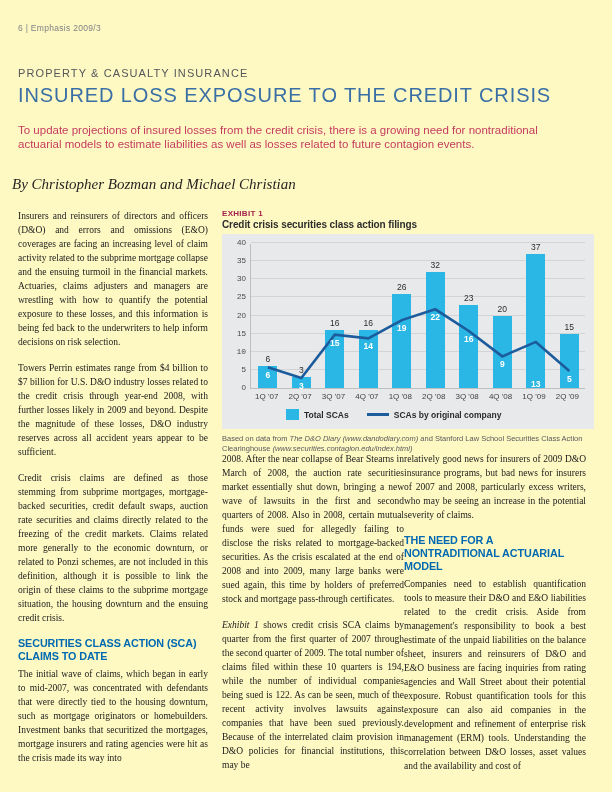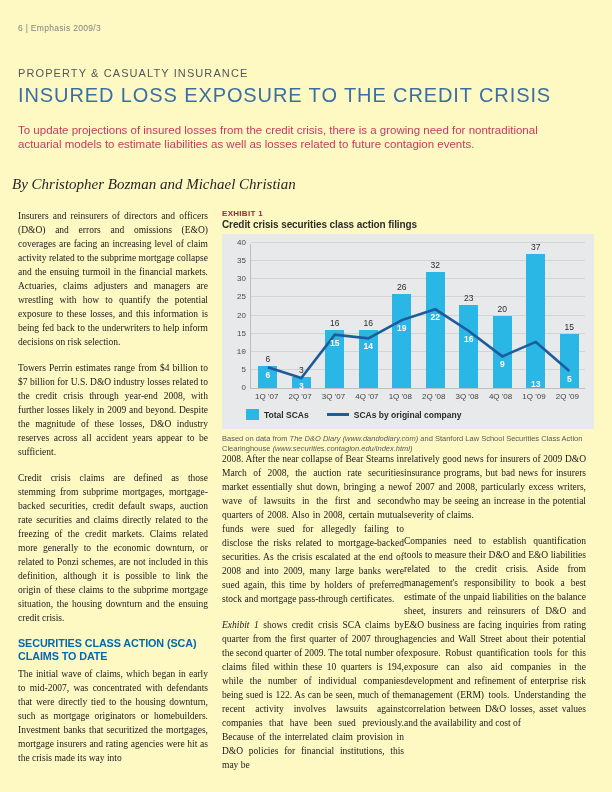--- a/index.html
+++ b/index.html
@@ -84,21 +84,21 @@
     z-index:3;
   }
   .line-svg{ position:absolute; left:0; top:0; z-index:2; overflow:visible; }
   .x-labels{
     display:flex; margin-left:20px; width:334px;
     font-family:"Liberation Sans", sans-serif; font-size:8px; color:#3f3f3f;
     padding-top:3px;
   }
   .xtick{ flex:1; text-align:center; }
   .legend{
-    display:flex; align-items:center; gap:18px; margin:8px 0 2px 16px;
+    display:flex; align-items:center; gap:18px; margin:8px 0 2px 56px;
     font-family:"Liberation Sans", sans-serif; font-weight:700; font-size:8.5px; color:#2b2b2b;
   }
   .legend-item{ display:flex; align-items:center; gap:5px; }
   .swatch-bar{ width:13px; height:11px; background:#2bb7e5; }
   .swatch-line{ width:22px; height:3px; background:#1c5c9c; }
   .ex-caption{
     margin-top:5px; width:372px;
     font-family:"Liberation Sans", sans-serif; font-size:7.5px; line-height:10px; color:#58595b;
   }
   .ex-caption i{ font-style:italic; }
@@ -211,17 +211,18 @@
     </div>
   </div>
 
   <div class="two-cols">
     <div class="col">
       <p class="body-p">2008. After the near collapse of Bear Stearns in March of 2008, the auction rate securities market essentially shut down, bringing a new wave of lawsuits in the first and second quarters of 2008. Also in 2008, certain mutual funds were sued for allegedly failing to disclose the risks related to mortgage-backed securities. As the crisis escalated at the end of 2008 and into 2009, many large banks were sued again, this time by holders of preferred stock and mortgage pass-through certificates.</p>
       <p class="body-p"><span class="lead-italic">Exhibit 1</span><span> shows credit crisis SCA claims by quarter from the first quarter of 2007 through the second quarter of 2009. The total number of claims filed within these 10 quarters is 194, while the number of individual companies being sued is 122. As can be seen, much of the recent activity involves lawsuits against companies that have been sued previously. Because of the interrelated claim provision in D&amp;O policies for financial institutions, this may be</span></p>
     </div>
     <div class="col">
       <p class="body-p">relatively good news for insurers of 2009 D&amp;O insurance programs, but bad news for insurers of 2007 and 2008, particularly excess writers, who may be seeing an increase in the potential severity of claims.</p>
+      <div class="sec-heading">THE NEED FOR A NONTRADITIONAL ACTUARIAL MODEL</div>
       <p class="body-p">Companies need to establish quantification tools to measure their D&amp;O and E&amp;O liabilities related to the credit crisis. Aside from management's responsibility to book a best estimate of the unpaid liabilities on the balance sheet, insurers and reinsurers of D&amp;O and E&amp;O business are facing inquiries from rating agencies and Wall Street about their potential exposure. Robust quantification tools for this exposure can also aid companies in the development and refinement of enterprise risk management (ERM) tools. Understanding the correlation between D&amp;O losses, asset values and the availability and cost of</p>
     </div>
   </div>
 
 </div>
 
 </body></html>

